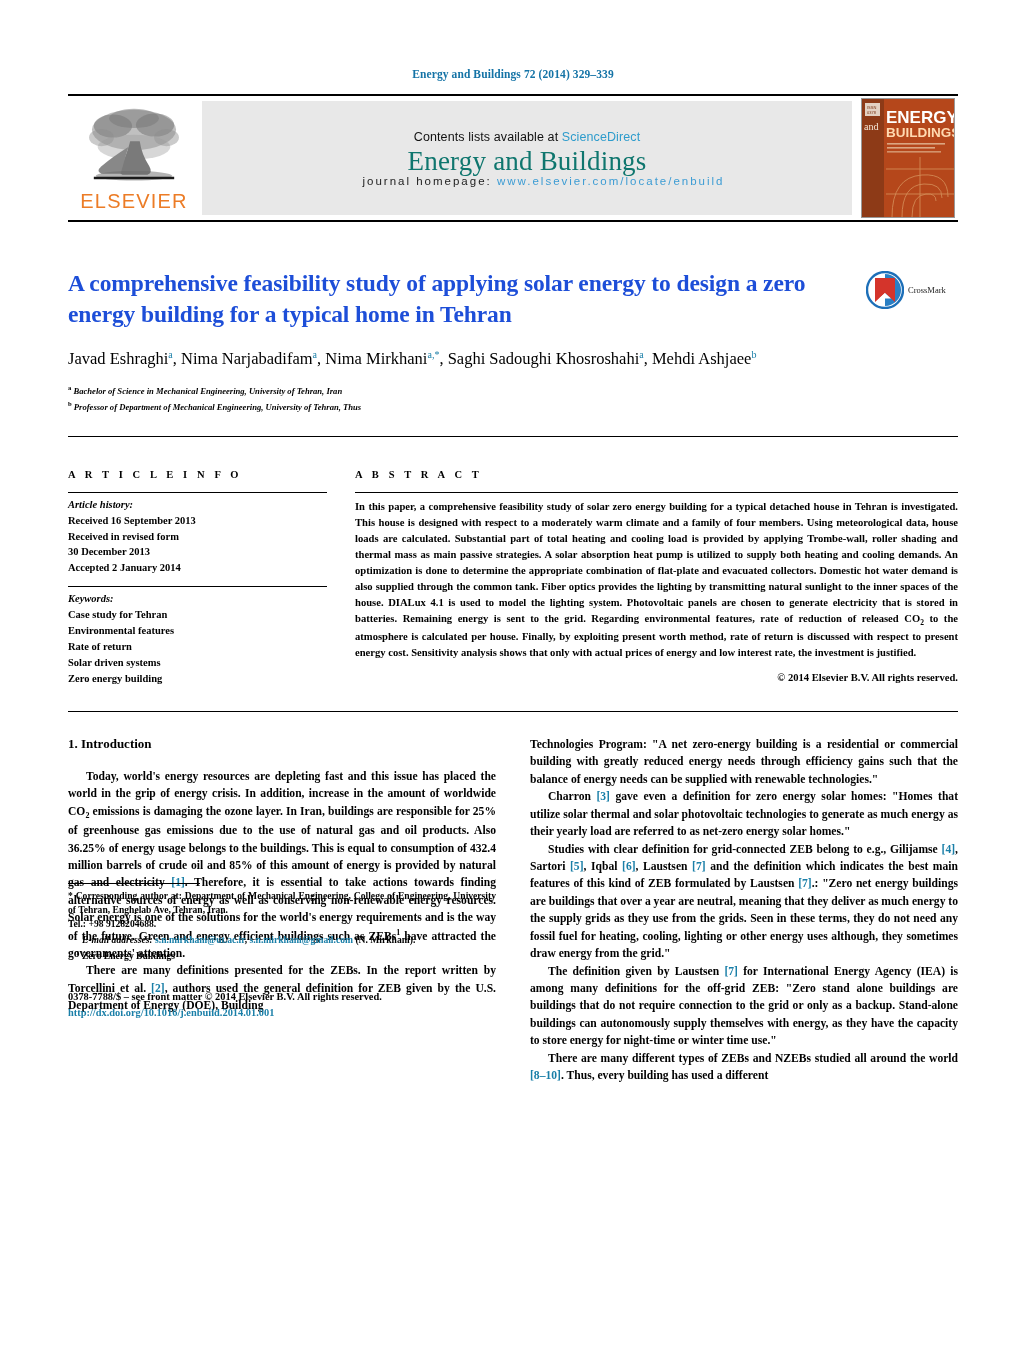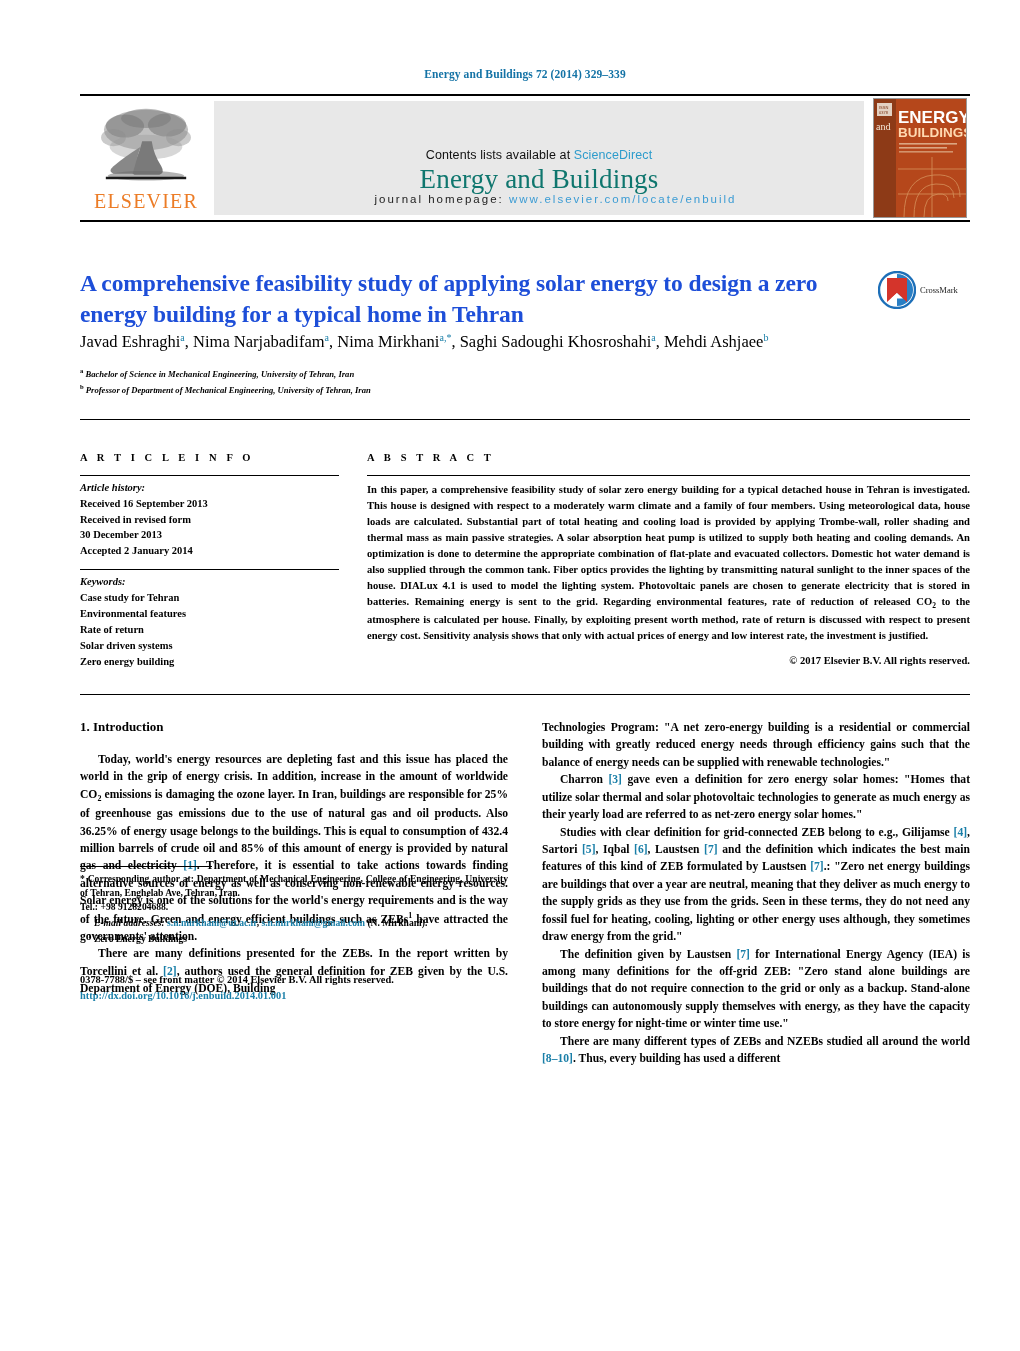--- a/index.html
+++ b/index.html
@@ -9,21 +9,21 @@
   }
   body {
     width: 1020px; height: 1351px;
     font-family: "Liberation Serif", serif;
     color: #000;
     position: relative;
     overflow: hidden;
   }
   .page {
     position: absolute;
-    left: 80px; top: 0;
+    left: 68px; top: 0;
     width: 890px;
     height: 1351px;
   }
 
   
   .running-head {
     text-align: center;
     font-family: "Liberation Serif", serif;
     font-weight: bold;
     font-size: 11.5px;
@@ -46,35 +46,35 @@
     width: 132px;
     flex: 0 0 132px;
     display: flex;
     flex-direction: column;
     align-items: center;
     justify-content: flex-start;
     padding-top: 4px;
   }
   .tree-logo { width: 96px; height: 88px; display:block; }
   .elsevier-word {
-    font-family: Liberation Serif, serif;
+    font-family: Liberation Sans, sans-serif;
     font-size: 20px;
     font-weight: normal;
     color: #ec7c26;
     letter-spacing: 1.2px;
     line-height: 1;
     margin-top: -2px;
   }
   .journal-banner {
     flex: 1 1 auto;
     background: #e8e8e8;
     margin: 0 6px 0 2px;
     display: flex;
     flex-direction: column;
-    justify-content: flex-end;
+    justify-content: center;
     align-items: center;
     padding: 10px 0 8px 0;
   }
   .contents-line {
     font-family: "Liberation Sans", sans-serif;
     font-size: 12.5px;
     color: #111;
     letter-spacing: 0.1px;
   }
   .contents-line .sd { color: #2e9ccc; }
@@ -123,20 +123,21 @@
     right: 0; top: 2px;
     width: 92px; height: 40px;
     display: flex; align-items: center; gap: 4px;
   }
   .crossmark-label {
     font-family: "Liberation Serif", serif;
     font-size: 8.5px;
     color: #222;
   }
   .authors {
+    margin-top: 17px;
     font-family: "Liberation Serif", serif;
     font-size: 16.5px;
     line-height: 1.42;
     width: 800px;
     color: #000;
   }
   .authors sup { color: #1a7fa8; font-size: 10px; }
   .affils { margin-top: 13px; }
   .affil {
     font-family: "Liberation Serif", serif;
@@ -329,21 +330,21 @@
         <path d="M9 7 h20 v24 l-10 -9 l-10 9 z" fill="#d4342b"></path>
         <path d="M19 22 l-6 5.5 h12 z" fill="#ffffff"></path>
       </svg>
       <span class="crossmark-label">CrossMark</span>
     </div>
 
     <div class="authors">Javad Eshraghi<sup>a</sup>, Nima Narjabadifam<sup>a</sup>, Nima Mirkhani<sup>a,*</sup>, Saghi Sadoughi Khosroshahi<sup>a</sup>, Mehdi Ashjaee<sup>b</sup></div>
 
     <div class="affils">
       <div class="affil"><sup>a</sup> <span>Bachelor of Science in Mechanical Engineering, University of Tehran, Iran</span></div>
-      <div class="affil"><sup>b</sup> <span>Professor of Department of Mechanical Engineering, University of Tehran, Iran</span></div>
+      <div class="affil"><sup>b</sup> <span>Professor of Department of Mechanical Engineering, University of Tehran, Thus</span></div>
     </div>
   </div>
 
   <div class="info-abstract">
 
     <div class="col-info">
       <div class="sec-head">A R T I C L E    I N F O</div>
       <div class="rule"></div>
       <div class="info-group">
         <div class="info-label">Article history:</div>
@@ -360,21 +361,21 @@
         <div class="info-line">Rate of return</div>
         <div class="info-line">Solar driven systems</div>
         <div class="info-line">Zero energy building</div>
       </div>
     </div>
 
     <div class="col-abstract">
       <div class="sec-head">A B S T R A C T</div>
       <div class="abstract-rule"></div>
       <div class="abstract-text">In this paper, a comprehensive feasibility study of solar zero energy building for a typical detached house in Tehran is investigated. This house is designed with respect to a moderately warm climate and a family of four members. Using meteorological data, house loads are calculated. Substantial part of total heating and cooling load is provided by applying Trombe-wall, roller shading and thermal mass as main passive strategies. A solar absorption heat pump is utilized to supply both heating and cooling demands. An optimization is done to determine the appropriate combination of flat-plate and evacuated collectors. Domestic hot water demand is also supplied through the common tank. Fiber optics provides the lighting by transmitting natural sunlight to the inner spaces of the house. DIALux 4.1 is used to model the lighting system. Photovoltaic panels are chosen to generate electricity that is stored in batteries. Remaining energy is sent to the grid. Regarding environmental features, rate of reduction of released CO<sub>2</sub> to the atmosphere is calculated per house. Finally, by exploiting present worth method, rate of return is discussed with respect to present energy cost. Sensitivity analysis shows that only with actual prices of energy and low interest rate, the investment is justified.</div>
-      <div class="copyright">© 2017 Elsevier B.V. All rights reserved.</div>
+      <div class="copyright">© 2014 Elsevier B.V. All rights reserved.</div>
     </div>
   </div>
 
   <div class="body-rule"></div>
 
   <div class="body-cols">
 
     <div class="bcol">
       <div class="section-title">1.  Introduction</div>
       <p class="para">Today, world's energy resources are depleting fast and this issue has placed the world in the grip of energy crisis. In addition, increase in the amount of worldwide CO<sub>2</sub> emissions is damaging the ozone layer. In Iran, buildings are responsible for 25% of greenhouse gas emissions due to the use of natural gas and oil products. Also 36.25% of energy usage belongs to the buildings. This is equal to consumption of 432.4 million barrels of crude oil and 85% of this amount of energy is provided by natural gas and electricity <span class="ref">[1]</span>. Therefore, it is essential to take actions towards finding alternative sources of energy as well as conserving non-renewable energy resources. Solar energy is one of the solutions for the world's energy requirements and is the way of the future. Green and energy efficient buildings such as ZEBs<sup>1</sup> have attracted the governments' attention.</p>

